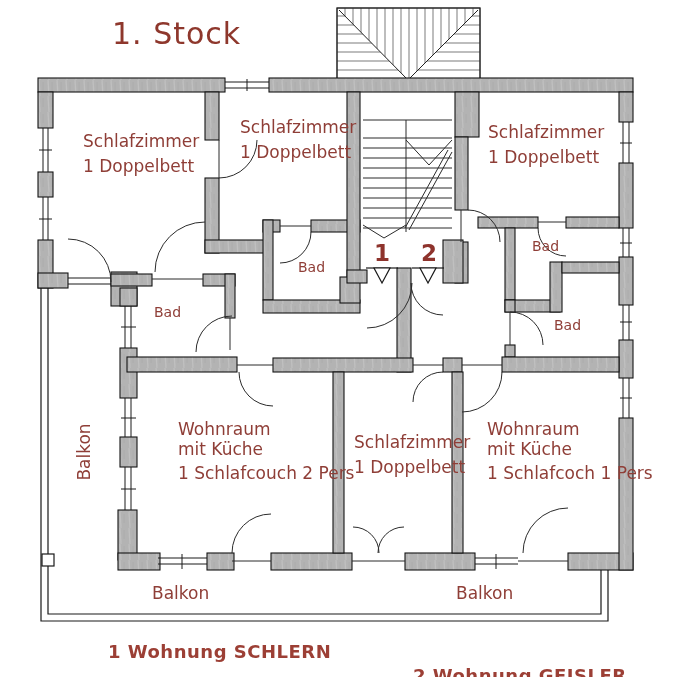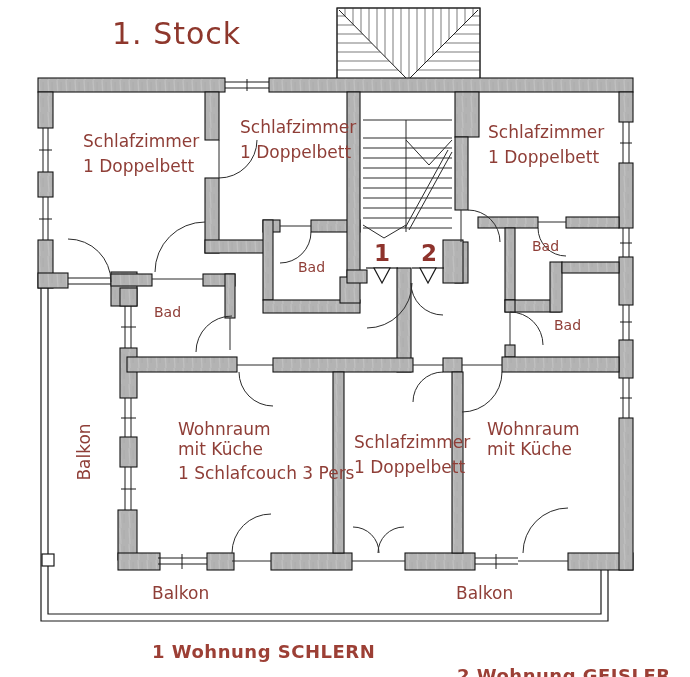--- a/index.html
+++ b/index.html
@@ -9,21 +9,21 @@
   .lbl{position:absolute;color:#8f3e37;white-space:nowrap;line-height:1.15;}
   .room-name{font-size:17px;}
   .room-detail{font-size:17px;margin-top:5px;}
   .room-detail div{margin-top:2px;}
   .bad{font-size:14px;}
   .balkon{font-size:17px;color:#8f3e37;}
   .balkon-v{transform:translate(-50%,-50%) rotate(-90deg);}
   .title{position:absolute;left:112px;top:16px;font-size:30px;color:#8e372c;
          letter-spacing:1px;}
   .entry-num{position:absolute;font-size:23px;font-weight:bold;color:#8e332c;}
-  .caption{position:absolute;font-size:18px;font-weight:bold;color:#9c3f35;letter-spacing:.5px;margin-left:44px;}
+  .caption{position:absolute;font-size:18px;font-weight:bold;color:#9c3f35;letter-spacing:.5px;}
 </style>
 </head>
 <body>
 
 <div id="stage">
 
   <svg width="690" height="677" viewBox="0 0 690 677">
     <defs>
       <pattern id="wallTex" width="9" height="16" patternUnits="userSpaceOnUse">
         <rect width="9" height="16" fill="#b3b3b3"></rect>
@@ -321,34 +321,37 @@
 
   <div class="lbl bad" style="left:154px;top:304px">Bad</div>
   <div class="lbl bad" style="left:298px;top:259px">Bad</div>
   <div class="lbl bad" style="left:532px;top:238px">Bad</div>
   <div class="lbl bad" style="left:554px;top:317px">Bad</div>
 
   <div class="lbl" style="left:178px;top:420px">
     <div class="room-name">Wohnraum</div>
     <div class="room-name">mit Küche</div>
     <div class="room-detail">
-      <div>1 Schlafcouch 3 Pers</div>
+      <div>1 Schlafcouch 2 Pers</div>
     </div>
   </div>
 
   <div class="lbl" style="left:354px;top:433px">
     <div class="room-name">Schlafzimmer</div>
     <div class="room-detail">
       <div>1 Doppelbett</div>
     </div>
   </div>
 
   <div class="lbl" style="left:487px;top:420px">
     <div class="room-name">Wohnraum</div>
     <div class="room-name">mit Küche</div>
+    <div class="room-detail">
+      <div>1 Schlafcoch 1 Pers</div>
+    </div>
   </div>
 
   <div class="lbl balkon balkon-v" style="left:85px;top:452px">Balkon</div>
   <div class="lbl balkon" style="left:152px;top:584px">Balkon</div>
   <div class="lbl balkon" style="left:456px;top:584px">Balkon</div>
 
   <div class="entry-num" style="left:374px;top:240px">1</div>
   <div class="entry-num" style="left:421px;top:240px">2</div>
 
   <div class="caption" style="left:108px;top:641px">1 Wohnung SCHLERN</div>

